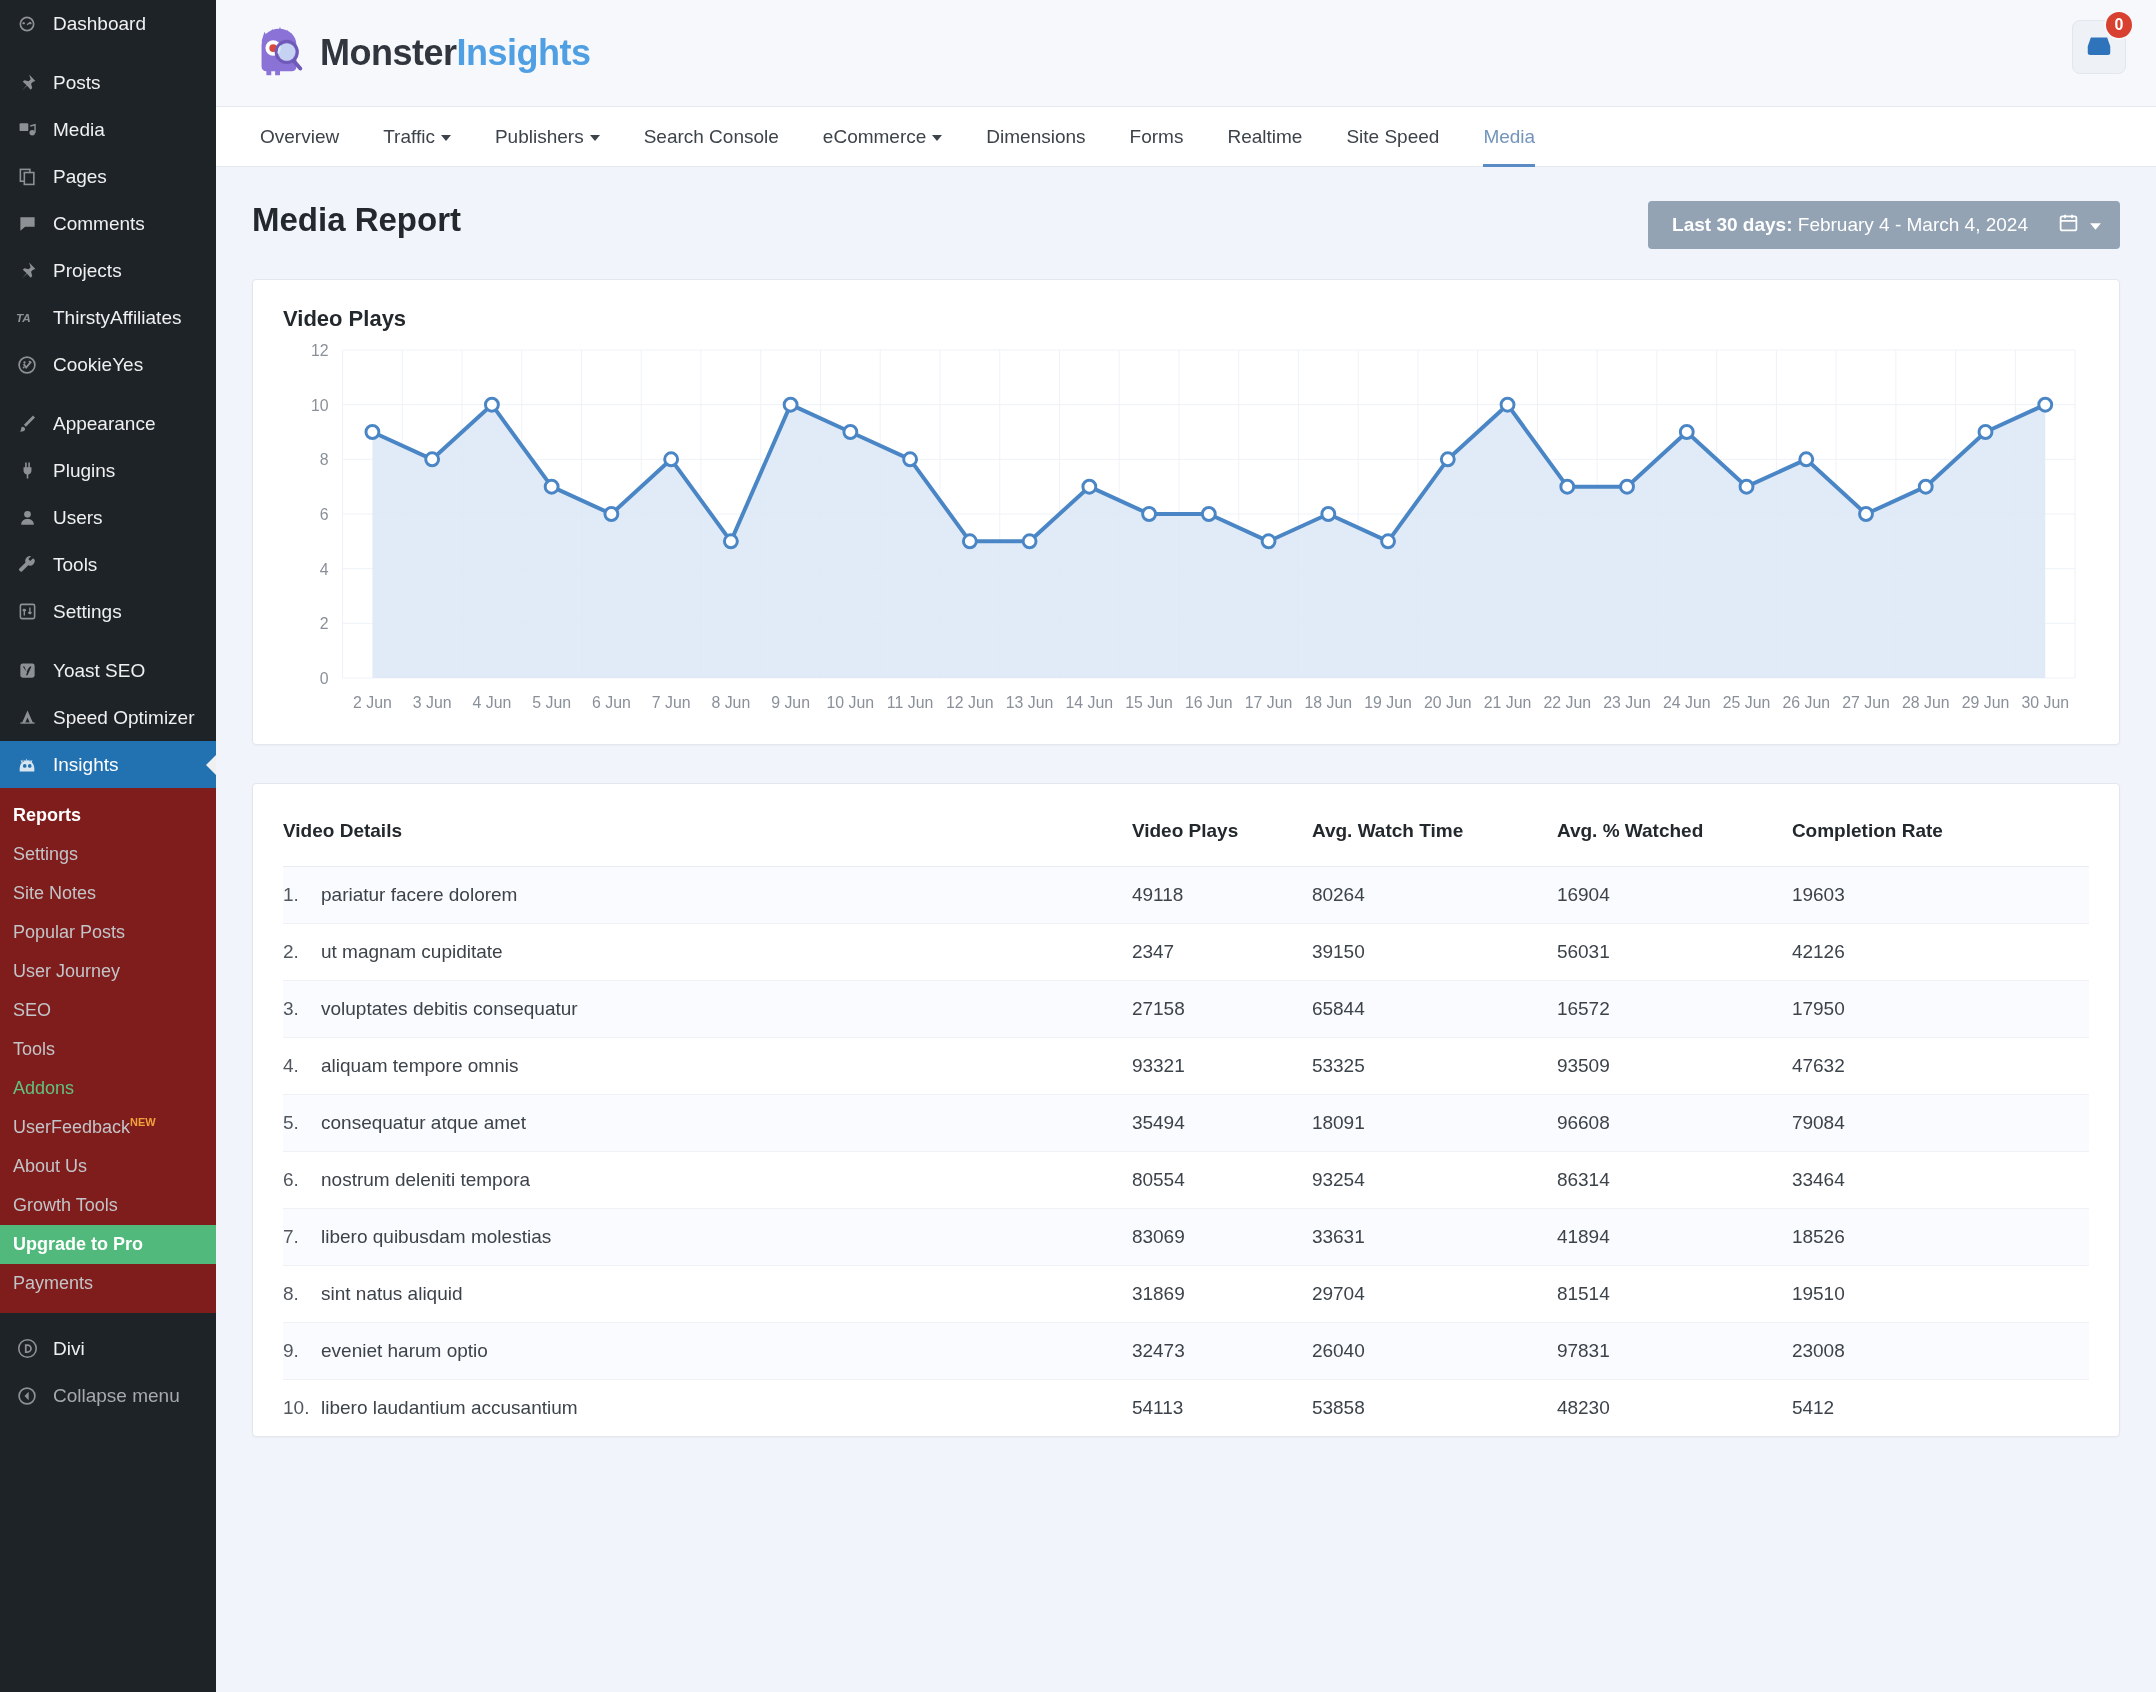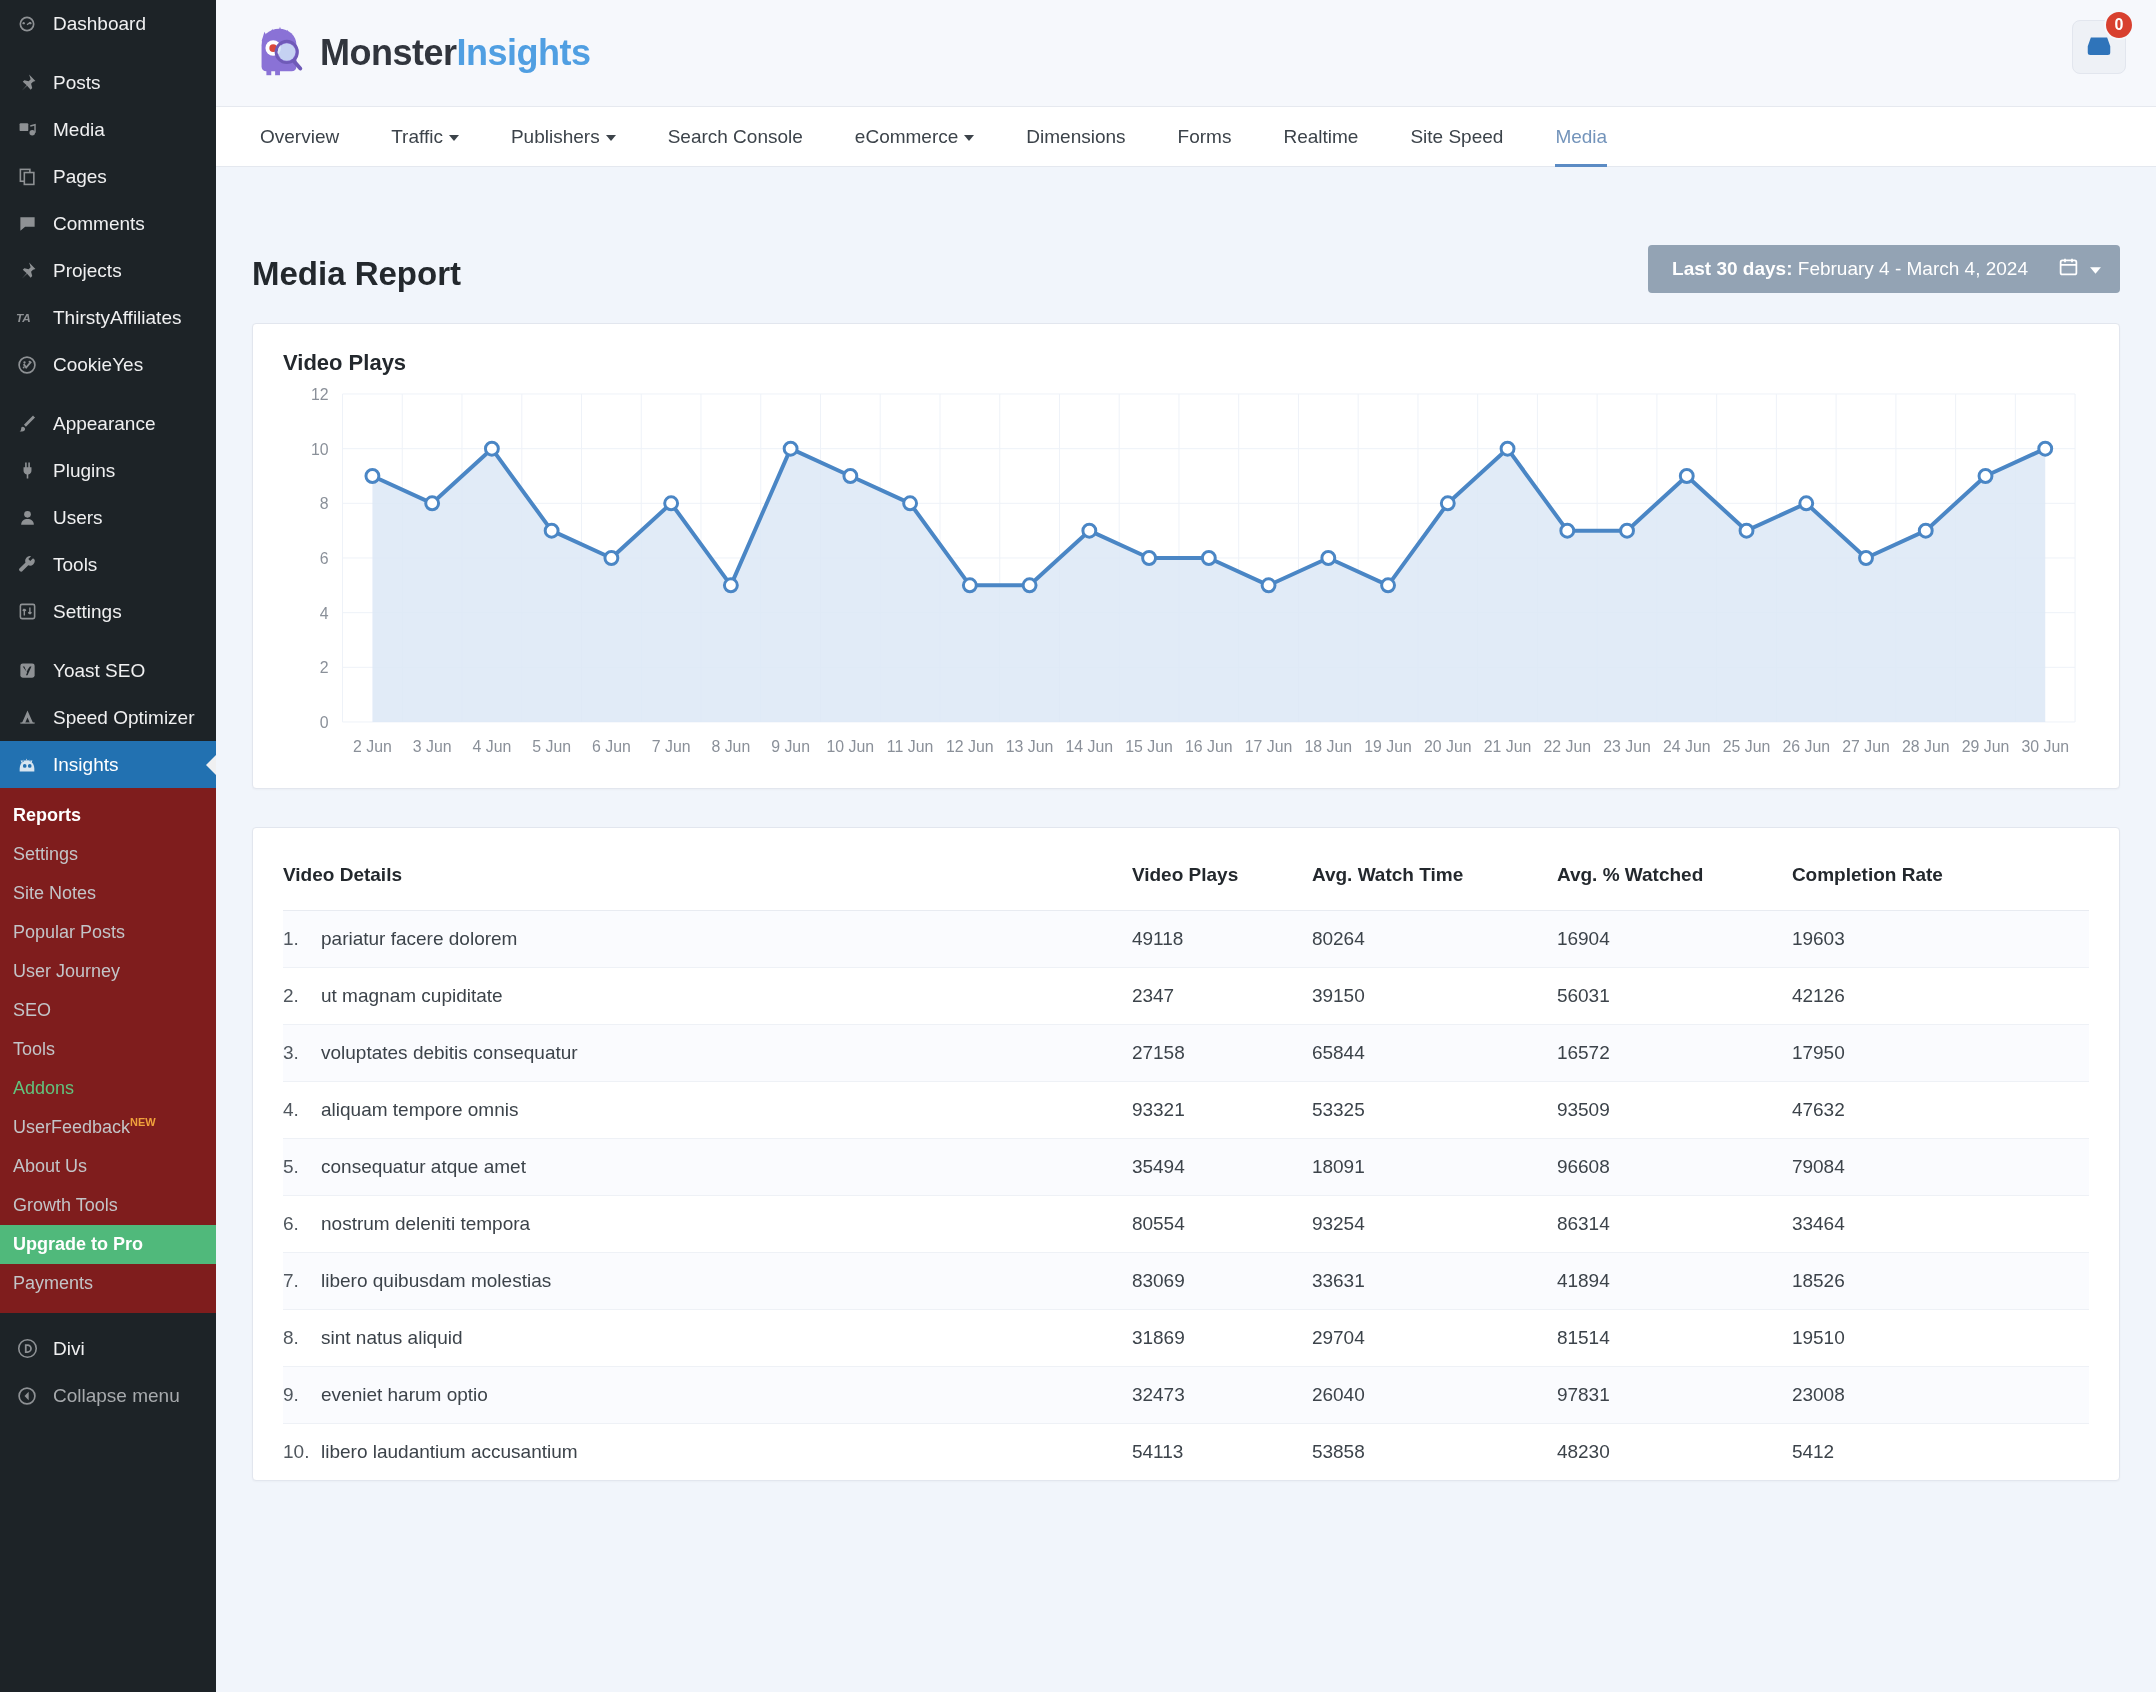--- a/index.html
+++ b/index.html
@@ -101,42 +101,42 @@
     display:flex;align-items:center;justify-content:center;
     border: 2px solid #f6f8fc;
   }
 
   .mi-nav {
     background:#fff;
     height: 60px;
     display:flex; align-items:stretch;
     padding: 0 0 0 32px;
     border-bottom: 1px solid #e4e8ef;
-    gap: 12px;
+    gap: 4px;
   }
   .nav-item {
     display:flex; align-items:center; gap:6px;
     padding: 0 20px;
     font-size: 19px; color:#3c434a;
     cursor:pointer;
     position:relative;
     white-space:nowrap;
   }
   .nav-item:first-child { padding-left: 12px; }
   .nav-item.active { color:#7394bb; }
   .nav-item.active::after {
     content:""; position:absolute; left: 20px; right: 20px; bottom: -1px;
     height: 3px; background:#5b8bc4;
   }
   .caret { display:inline-block; width:0;height:0;
     border-left:5px solid transparent;border-right:5px solid transparent;
     border-top:6px solid #3c434a; margin-top:2px; }
 
   .content { padding: 34px 36px 0 36px; flex:1; overflow:hidden;}
-  .title-row { display:flex; align-items:flex-end; justify-content:space-between; margin-bottom: 30px; margin-top: 44px;}
+  .title-row { display:flex; align-items:flex-start; justify-content:space-between; margin-bottom: 30px;}
   .page-title { font-size: 33px; font-weight: bold; color: #23282d; }
   .daterange {
     background: #93a3b4; color:#fff; border-radius:4px;
     height: 48px; min-width: 380px;
     display:flex; align-items:center; justify-content:space-between;
     padding: 0 18px 0 24px; font-size: 19px; cursor:pointer; gap:30px;
   }
   .daterange b { font-weight:bold; }
   .dr-right { display:flex; align-items:center; gap: 10px;}
 

